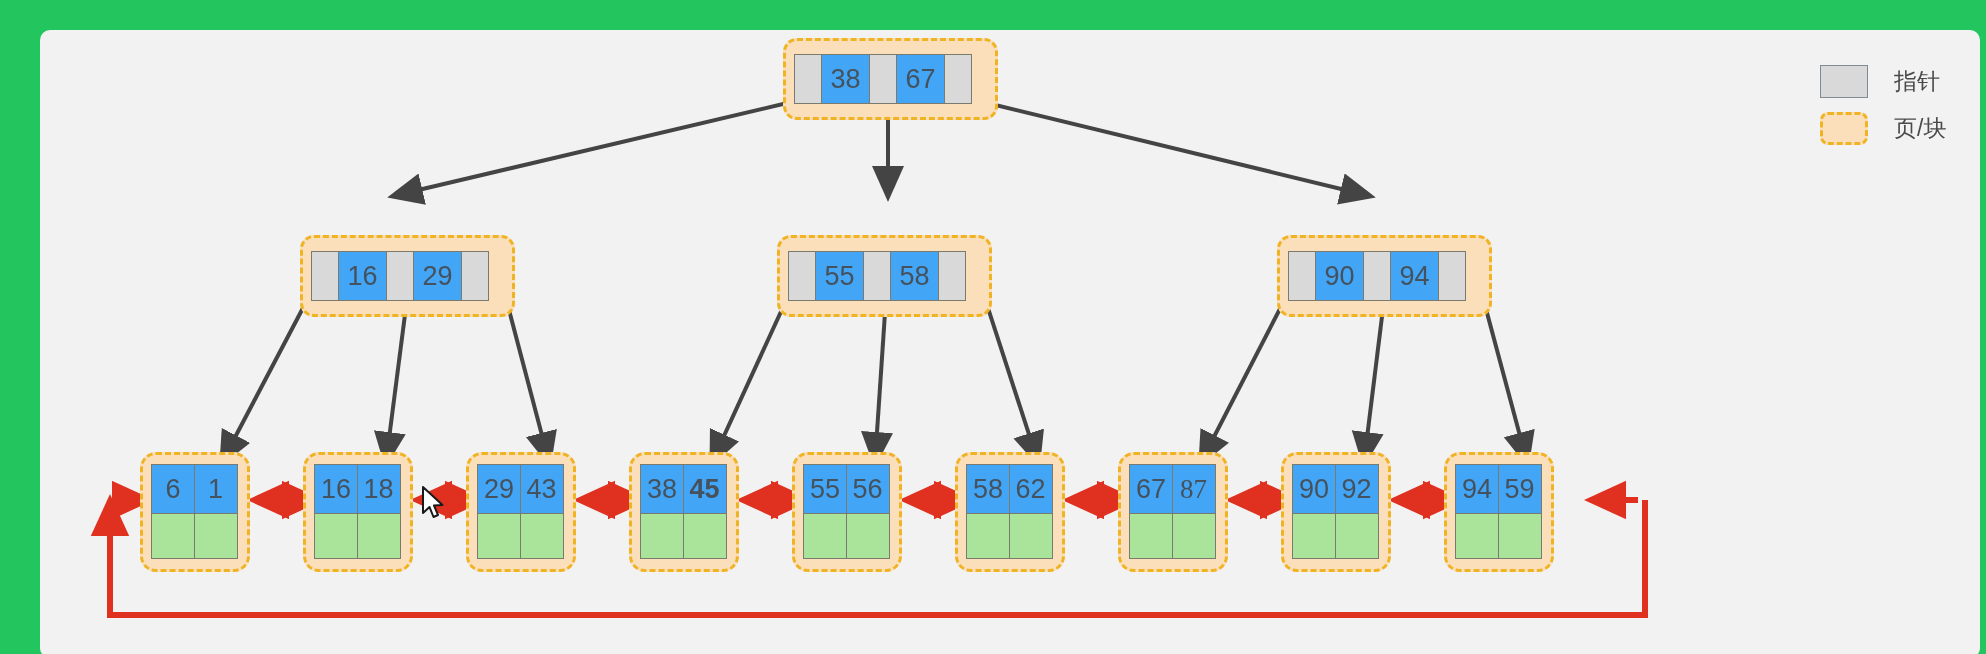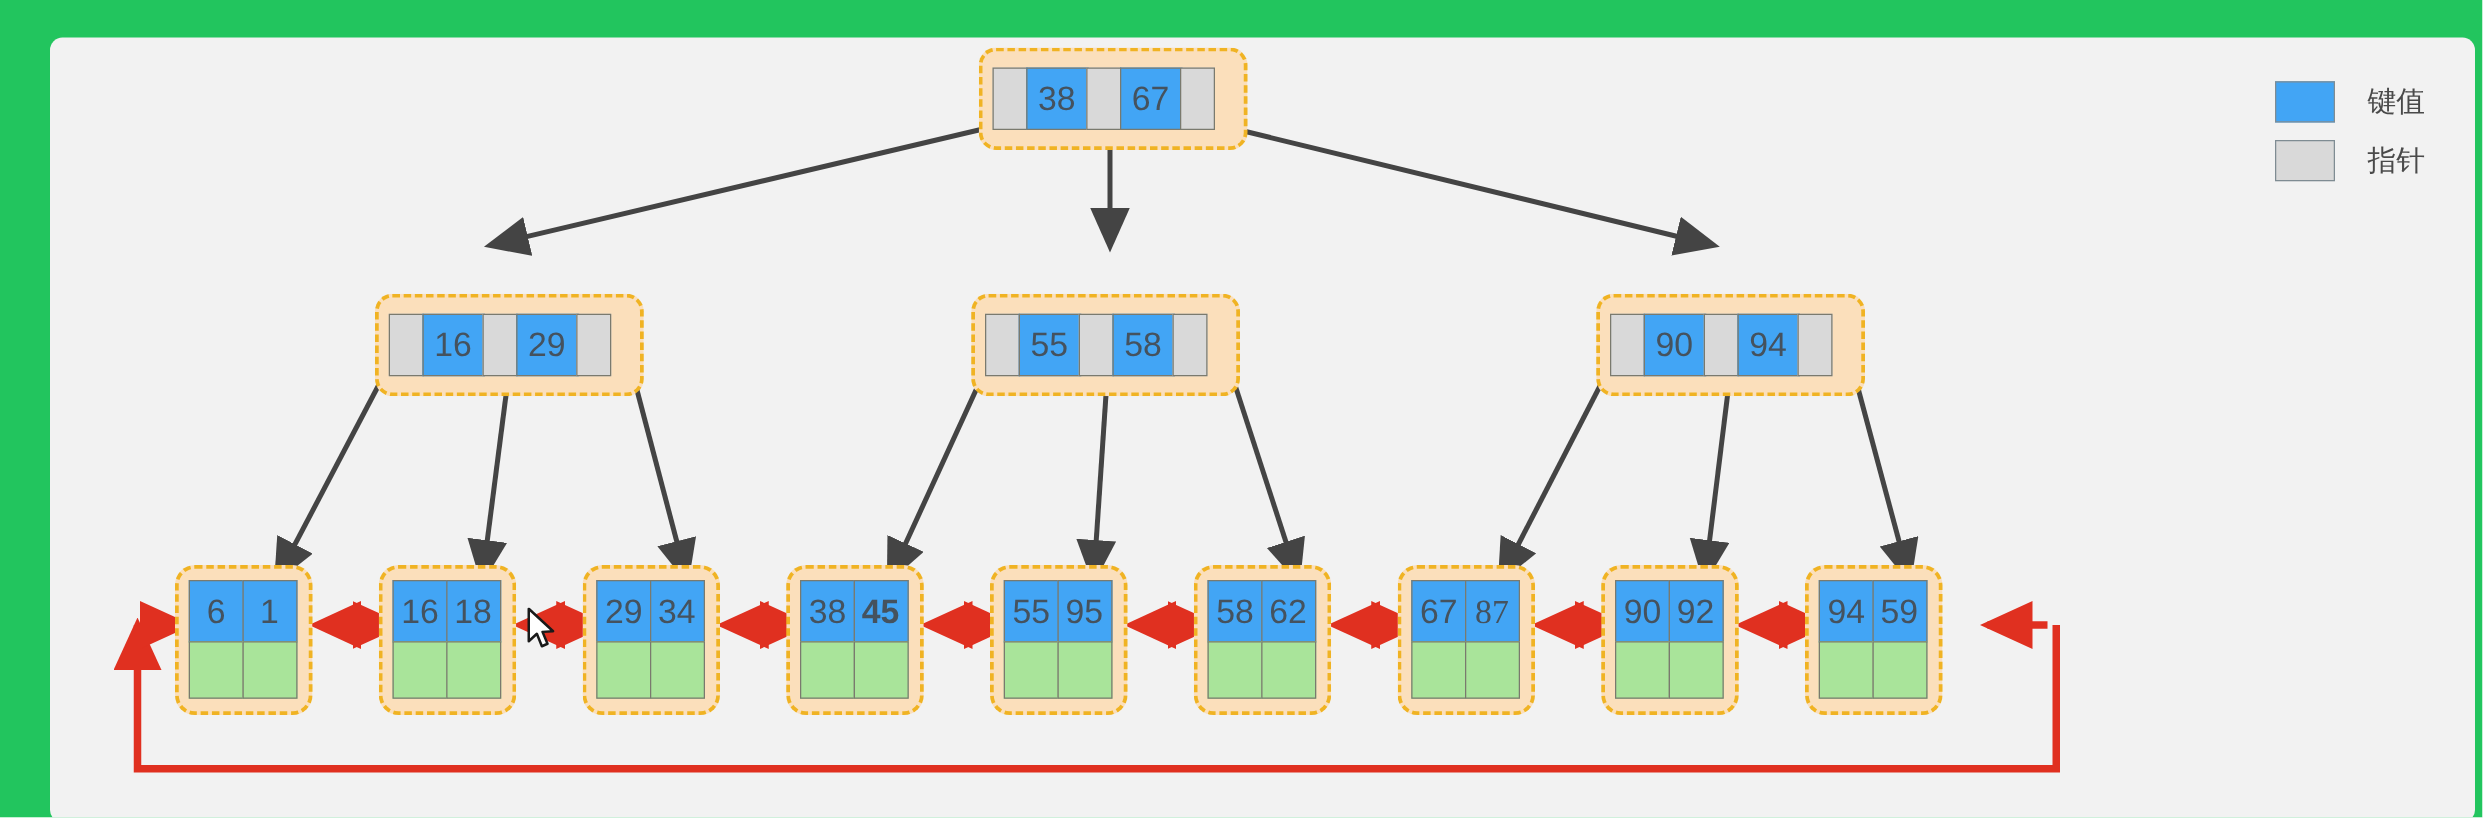--- a/index.html
+++ b/index.html
@@ -216,21 +216,21 @@
     <div class="leaf-row" style="margin-top:-1.5px;">
       <div class="cell data" style="width:44px;height:46px;"></div>
       <div class="cell data" style="width:44px;height:46px;"></div>
     </div>
   </div>
 
   <div class="page-block leaf" style="left:466px; top:452px; width:110px; height:120px;"></div>
   <div class="leaf-node" style="left:477px; top:464px;">
     <div class="leaf-row">
       <div class="cell key" style="width:44px;height:50px;">29</div>
-      <div class="cell key" style="width:44px;height:50px;">34</div>
+      <div class="cell key" style="width:44px;height:50px;">43</div>
     </div>
     <div class="leaf-row" style="margin-top:-1.5px;">
       <div class="cell data" style="width:44px;height:46px;"></div>
       <div class="cell data" style="width:44px;height:46px;"></div>
     </div>
   </div>
 
   <div class="page-block leaf" style="left:629px; top:452px; width:110px; height:120px;"></div>
   <div class="leaf-node" style="left:640px; top:464px;">
     <div class="leaf-row">
@@ -240,21 +240,21 @@
     <div class="leaf-row" style="margin-top:-1.5px;">
       <div class="cell data" style="width:44px;height:46px;"></div>
       <div class="cell data" style="width:44px;height:46px;"></div>
     </div>
   </div>
 
   <div class="page-block leaf" style="left:792px; top:452px; width:110px; height:120px;"></div>
   <div class="leaf-node" style="left:803px; top:464px;">
     <div class="leaf-row">
       <div class="cell key" style="width:44px;height:50px;">55</div>
-      <div class="cell key" style="width:44px;height:50px;">95</div>
+      <div class="cell key" style="width:44px;height:50px;">56</div>
     </div>
     <div class="leaf-row" style="margin-top:-1.5px;">
       <div class="cell data" style="width:44px;height:46px;"></div>
       <div class="cell data" style="width:44px;height:46px;"></div>
     </div>
   </div>
 
   <div class="page-block leaf" style="left:955px; top:452px; width:110px; height:120px;"></div>
   <div class="leaf-node" style="left:966px; top:464px;">
     <div class="leaf-row">
@@ -297,26 +297,26 @@
       <div class="cell key" style="width:44px;height:50px;">94</div>
       <div class="cell key" style="width:44px;height:50px;">59</div>
     </div>
     <div class="leaf-row" style="margin-top:-1.5px;">
       <div class="cell data" style="width:44px;height:46px;"></div>
       <div class="cell data" style="width:44px;height:46px;"></div>
     </div>
   </div>
 
   <div id="legend">
-    <div class="legend-row">
-      <div class="legend-swatch key"></div>
-      <div class="legend-label">键值</div>
-    </div>
     <div class="legend-row">
       <div class="legend-swatch ptr"></div>
       <div class="legend-label">指针</div>
+    </div>
+    <div class="legend-row">
+      <div class="legend-swatch page"></div>
+      <div class="legend-label">页/块</div>
     </div>
   </div>
 
   <svg id="cursor" width="26" height="36" viewBox="0 0 26 36" style="left:421px; top:486px;">
     <path d="M2,1 L2,27 L8.5,21 L12.5,31 L17,29 L13,19.5 L21.5,19 Z" fill="#ffffff" stroke="#1a1a1a" stroke-width="2" stroke-linejoin="round"></path>
   </svg>
 </div>
 
 </body></html>

